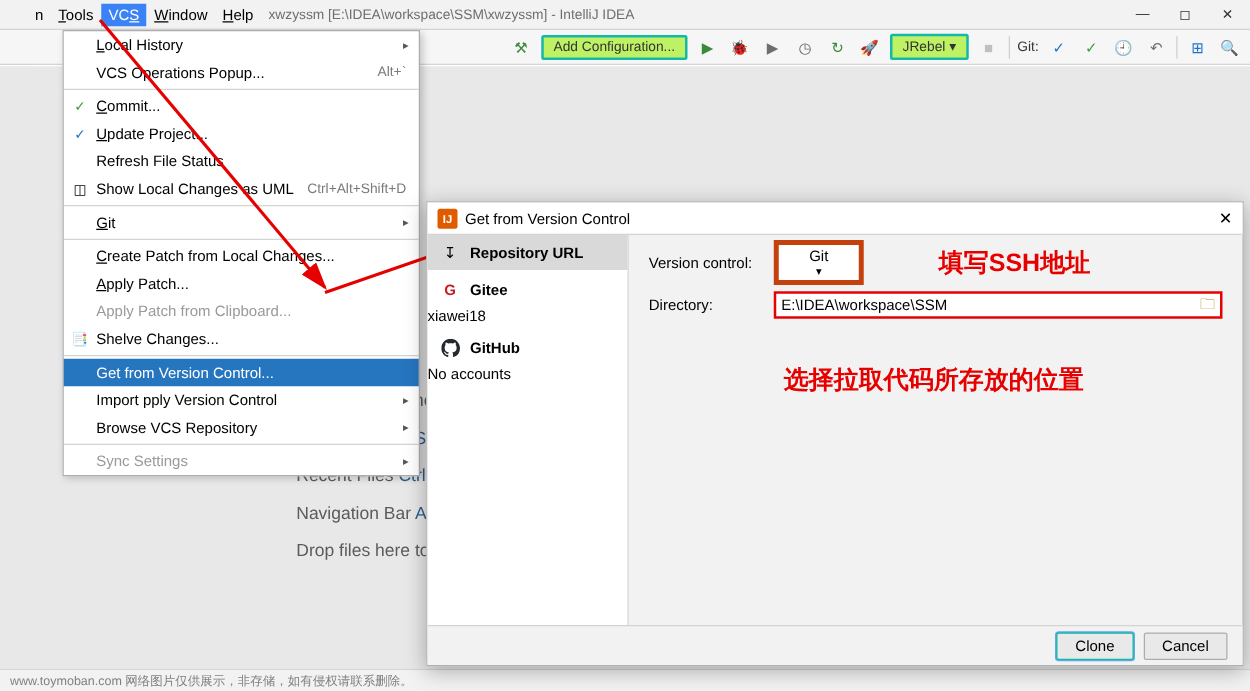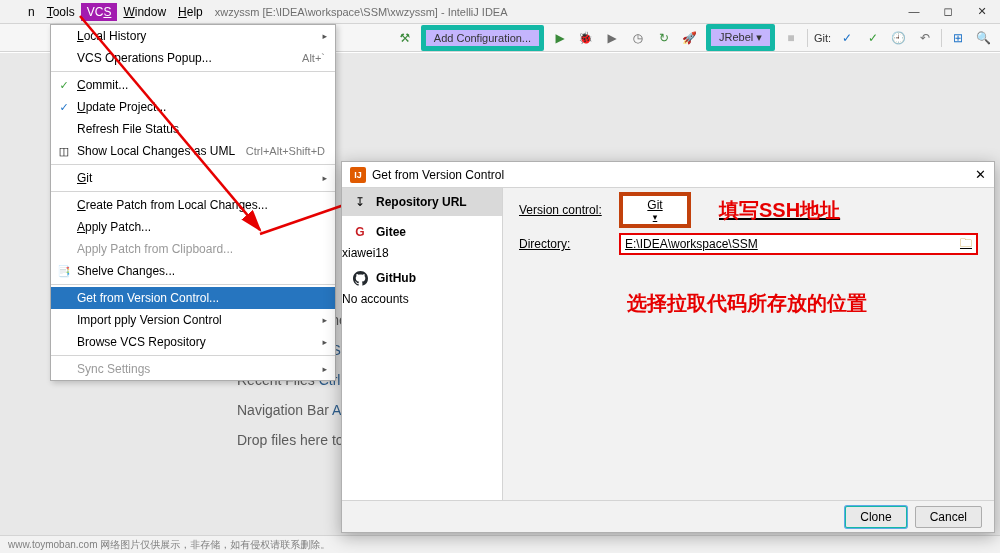--- a/index.html
+++ b/index.html
@@ -2,30 +2,30 @@
 <html><head>
 <meta charset="utf-8">
 <style>
 * { margin:0; padding:0; box-sizing:border-box; font-family:"Segoe UI",Arial,sans-serif; }
 body { width:1000px; height:553px; background:#fff; position:relative; overflow:hidden; font-size:12px; color:#000; }
 
 
 .menubar { height:24px; display:flex; align-items:center; padding:0 4px; background:#f2f2f2; border-bottom:1px solid #d4d4d4; }
 .menu-spacer { width:14px; height:14px; margin-right:4px; }
 .menu-item { padding:2px 6px; cursor:default; }
-.menu-item.active { background:#a21caf; color:#fff; }
+.menu-item.active { background:#3b82f6; color:#fff; }
 .menu-item u { text-decoration:underline; }
 .title-path { margin-left:6px; color:#6e6e6e; font-size:11px; flex:1; }
 .winbtns { display:flex; gap:18px; margin-right:6px; color:#333; }
 .winbtn { width:16px; text-align:center; font-size:11px; }
 
 
 .toolbar { height:28px; background:#f6f6f6; border-bottom:1px solid #d4d4d4; display:flex; align-items:center; padding:0 6px; gap:6px; }
 .toolbar-right { margin-left:auto; display:flex; align-items:center; gap:6px; }
-.btn { background:#c4b5fd; border:5px solid #14b8a6; padding:2px 8px; border-radius:2px; font-size:11px; color:#333; }
+.btn { background:#bef264; border:2px solid #14b8a6; padding:2px 8px; border-radius:2px; font-size:11px; color:#333; }
 .icon-cell { width:20px; height:20px; display:flex; align-items:center; justify-content:center; color:#6e6e6e; }
 .sep { width:1px; height:18px; background:#d0d0d0; }
 
 
 .dropdown { position:absolute; left:50px; top:24px; width:286px; background:#fff; border:1px solid #adadad; box-shadow:2px 2px 6px rgba(0,0,0,0.2); z-index:10; }
 .dd-item { display:flex; align-items:center; height:22px; padding:0 8px 0 26px; position:relative; font-size:12px; }
 .dd-item.hover { background:#2675bf; color:#fff; }
 .dd-item.disabled { color:#9a9a9a; }
 .dd-sep { height:1px; background:#d4d4d4; margin:2px 0; }
 .dd-hot { position:absolute; right:10px; color:#7a7a7a; font-size:11px; }
@@ -42,21 +42,21 @@
 .dialog { position:absolute; left:341px; top:161px; width:654px; height:372px; background:#f2f2f2; border:1px solid #b0b0b0; box-shadow:0 4px 16px rgba(0,0,0,0.3); z-index:20; }
 .dlg-title { height:26px; display:flex; align-items:center; padding:0 8px; border-bottom:1px solid #d4d4d4; background:#fff; }
 .dlg-title-ico { width:16px; height:16px; margin-right:6px; background:#e05a00; border-radius:2px; display:flex; align-items:center; justify-content:center; color:#fff; font-size:9px; font-weight:bold; }
 .dlg-close { margin-left:auto; font-size:13px; cursor:default; }
 .dlg-body { display:flex; height:314px; }
 .dlg-left { width:161px; background:#fff; border-right:1px solid #d4d4d4; }
 .src-item { padding:6px 10px; display:flex; align-items:center; gap:8px; }
 .src-item.sel { background:#d9d9d9; }
 .src-block { padding:2px 0; }
 .src-ico { width:16px; height:16px; display:flex; align-items:center; justify-content:center; }
-.dlg-right { flex:1; padding:10px 16px; position:relative;text-decoration:underline; }
+.dlg-right { flex:1; padding:10px 16px; position:relative; }
 .field-row { display:flex; align-items:center; margin-bottom:10px; height:24px; }
 .field-label { width:100px; font-size:12px; color:#000; }
 .combo { border:4px solid #c2410c; background:#fff; padding:2px 15px; font-size:12px; width:72px; display:flex; justify-content:space-between; align-items:center;flex-direction:column; }
 .text-input { flex:1; border:2px solid #e60000; background:#fff; height:22px; padding:0 4px; font-size:12px; }
 .dir-input { flex:1; border:2px solid #e60000; background:#fff; height:22px; padding:0 4px; font-size:12px; display:flex; align-items:center; justify-content:space-between; color:#000;gap:39px; }
 .anno { position:absolute; font-weight:bold; color:#e60000; font-size:20px; font-family:"Microsoft YaHei",sans-serif; }
 .dlg-footer { position:absolute; bottom:0; left:0; right:0; height:32px; display:flex; align-items:center; justify-content:flex-end; gap:8px; padding:0 12px; border-top:1px solid #d4d4d4; background:#f2f2f2; }
 .dlg-btn { border:1px solid #adadad; background:#e9e9e9; padding:3px 14px; font-size:12px; border-radius:2px; }
 .dlg-btn.primary { border:1px solid #14b8a6; color:#000; box-shadow:0 0 0 1px #5ea9e6; }
 
@@ -208,21 +208,21 @@
         <span class="sub">No accounts</span>
       </div>
     </div>
     <div class="dlg-right">
       <div class="field-row">
         <span class="field-label">Version control:</span>
         <div class="combo">
             <span>Git</span>
             <span style="font-size:9px;">▾</span>
           </div>
-        <div class="anno" style="position:static;margin-left:28px;">填写SSH地址</div>
+        <div class="anno" style="position:static;margin-left:60px;">填写SSH地址</div>
       </div>
       <div class="field-row">
         <span class="field-label">Directory:</span>
         <div class="dir-input">
           <span>E:\IDEA\workspace\SSM</span>
           <span style="color:#b8860b;">🗀</span>
         </div>
       </div>
       <div class="anno" style="left:124px;top:102px;">选择拉取代码所存放的位置</div>
     </div>

